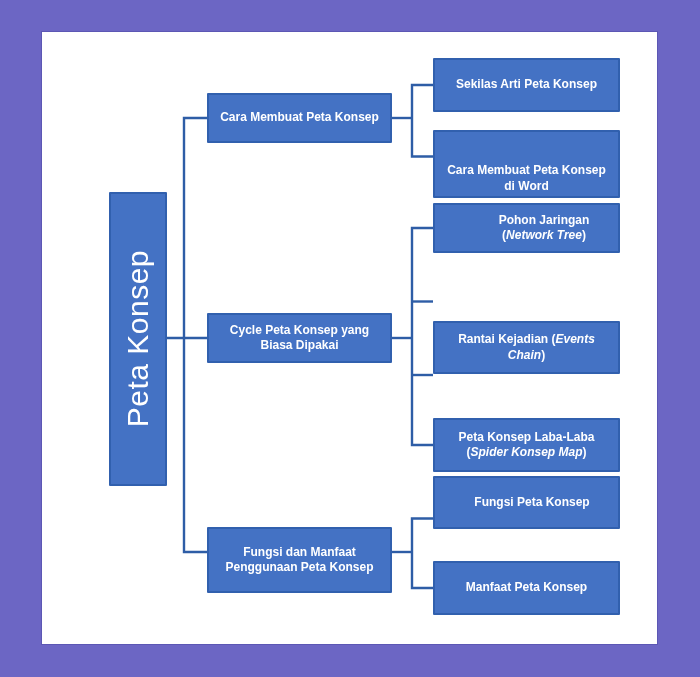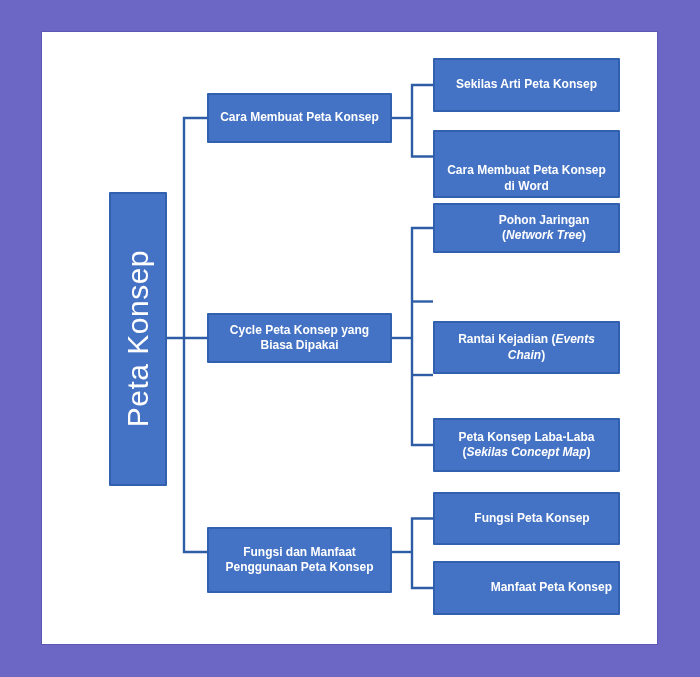--- a/index.html
+++ b/index.html
@@ -41,22 +41,22 @@
   .branch-0{top:93px;height:50px;}
   .branch-1{top:313px;height:50px;}
   .branch-2{top:527px;height:66px;}
   .leaf{left:433px;width:187px;}
   .leaf-0{top:58px;height:54px;}
   .leaf-1{top:130px;height:68px;align-items:flex-end;}
   .leaf-2{top:203px;height:50px;padding-left:41px;}
   .leaf-3{top:275px;height:53px;margin-top:46px;}
   .leaf-4{top:348px;height:54px;}
   .leaf-5{top:418px;height:54px;}
-  .leaf-6{top:492px;height:53px;padding-left:17px;}
-  .leaf-7{top:561px;height:54px;justify-content:flex-end;}
+  .leaf-6{top:476px;height:53px;padding-left:17px;}
+  .leaf-7{top:561px;height:54px;}
 </style>
 </head>
 <body>
 
 <div class="stage">
   <div class="panel"></div>
 
   <svg class="connectors" viewBox="0 0 700 677" xmlns="http://www.w3.org/2000/svg">
     <g fill="none" stroke="#2E5DA6" stroke-width="2.4" stroke-linejoin="miter" stroke-linecap="butt">
       <path d="M167 338 H207" stroke="#2E5DA6"></path>
@@ -92,21 +92,21 @@
   <div class="node leaf leaf-1">
     <span><span>Cara Membuat Peta Konsep di Word</span><span class="it"></span><span></span></span>
   </div>
   <div class="node leaf leaf-2">
     <span><span>Pohon Jaringan (</span><span class="it">Network Tree</span><span>)</span></span>
   </div>
   <div class="node leaf leaf-3">
     <span><span>Rantai Kejadian (</span><span class="it">Events Chain</span><span>)</span></span>
   </div>
   <div class="node leaf leaf-5">
-    <span><span>Peta Konsep Laba-Laba (</span><span class="it">Sekilas Concept Map</span><span>)</span></span>
+    <span><span>Peta Konsep Laba-Laba (</span><span class="it">Spider Konsep Map</span><span>)</span></span>
   </div>
   <div class="node leaf leaf-6">
     <span><span>Fungsi Peta Konsep</span><span class="it"></span><span></span></span>
   </div>
   <div class="node leaf leaf-7">
     <span><span>Manfaat Peta Konsep</span><span class="it"></span><span></span></span>
   </div>
 </div>
 
 </body></html>

